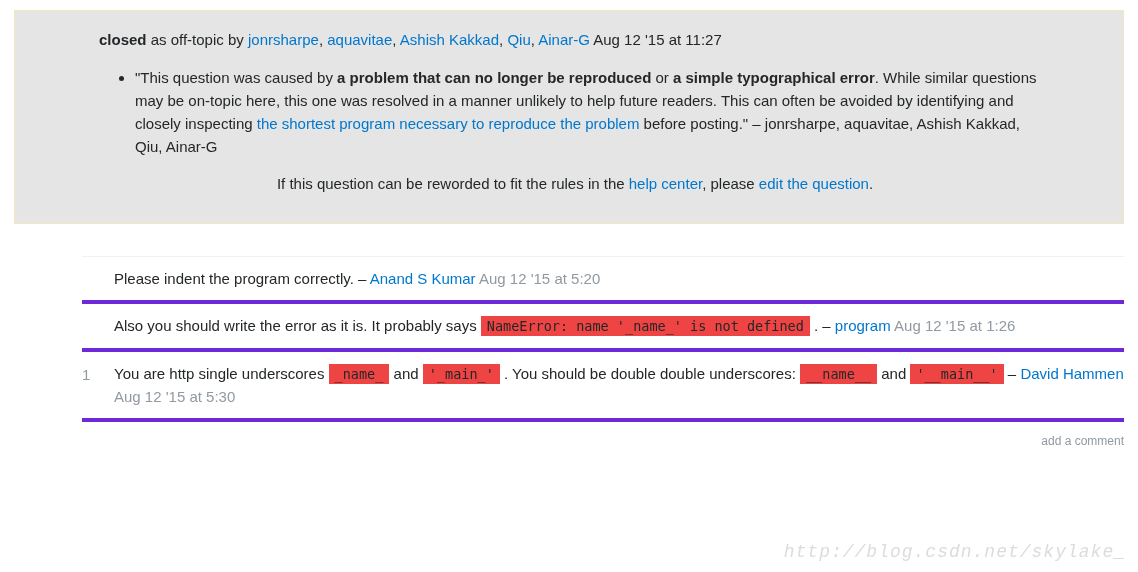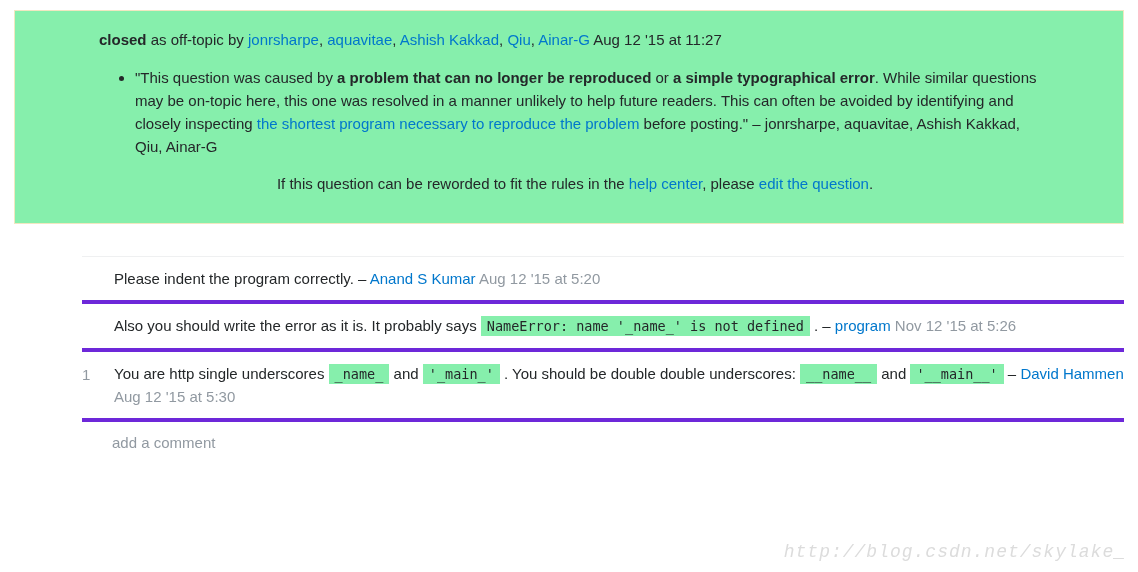--- a/index.html
+++ b/index.html
@@ -6,21 +6,21 @@
   body {
     font-family: Arial, Helvetica, sans-serif;
     background: #ffffff;
     font-size: 15px;
     color: #242729;
     width: 1138px;
     height: 572px;
     overflow: hidden;
   }
   .close-notice {
-    background: #86efac;
+    background: #e5e5e5;
     border: 1px solid #f1e7c1;
     margin: 10px 14px 0 14px;
     padding: 18px 72px 28px 84px;
     line-height: 1.5;
   }
   .close-notice p { margin-bottom: 14px; }
   .close-notice p:last-child { margin-bottom: 0; text-align: center; }
   .close-notice ul { margin: 0 0 14px 36px; }
   .close-notice li { line-height: 1.55; }
   a, .link { color: #0077cc; text-decoration: none; cursor: pointer; }
@@ -39,31 +39,32 @@
   }
   .comment-score {
     width: 32px;
     flex: 0 0 32px;
     text-align: left;
     color: #9199a1;
     padding-top: 1px;
   }
   .comment-body { flex: 1; }
   code {
-    background: #86efac;
+    background: #ef4444;
     padding: 2px 6px;
     font-family: Consolas, Menlo, monospace;
     font-size: 13.5px;
     color: #242729;
   }
   .add-comment {
     margin: 12px 14px 0 112px;
     color: #9199a1;
-    font-size: 15px;
+    font-size: 12px;
     cursor: pointer;
+    text-align: right;
   }
   .watermark {
     position: absolute;
     right: 12px;
     bottom: 10px;
     color: #dcdcdc;
     font-family: "Courier New", monospace;
     font-size: 18px;
     letter-spacing: 1px;
     pointer-events: none;
@@ -92,21 +93,21 @@
   <div class="comment-row">
     <div class="comment-score"></div>
     <div class="comment-body">
       <span>Please indent the program correctly. – </span><a class="link">Anand S Kumar</a> <span class="muted">Aug 12 '15 at 5:20</span>
     </div>
   </div>
 
   <div class="comment-row">
     <div class="comment-score"></div>
     <div class="comment-body">
-      <span>Also you should write the error as it is. It probably says </span><code>NameError: name '_name_' is not defined</code><span> . – </span><a class="link">program</a> <span class="muted">Nov 12 '15 at 5:26</span>
+      <span>Also you should write the error as it is. It probably says </span><code>NameError: name '_name_' is not defined</code><span> . – </span><a class="link">program</a> <span class="muted">Aug 12 '15 at 1:26</span>
     </div>
   </div>
 
   <div class="comment-row">
     <div class="comment-score">1</div>
     <div class="comment-body">
       <span>You are http single underscores </span><code>_name_</code><span> and </span><code>'_main_'</code><span> . You should be double double underscores: </span><code>__name__</code><span> and </span><code>'__main__'</code><span> – </span><a class="link">David Hammen</a> <span class="muted">Aug 12 '15 at 5:30</span>
     </div>
   </div>
 

